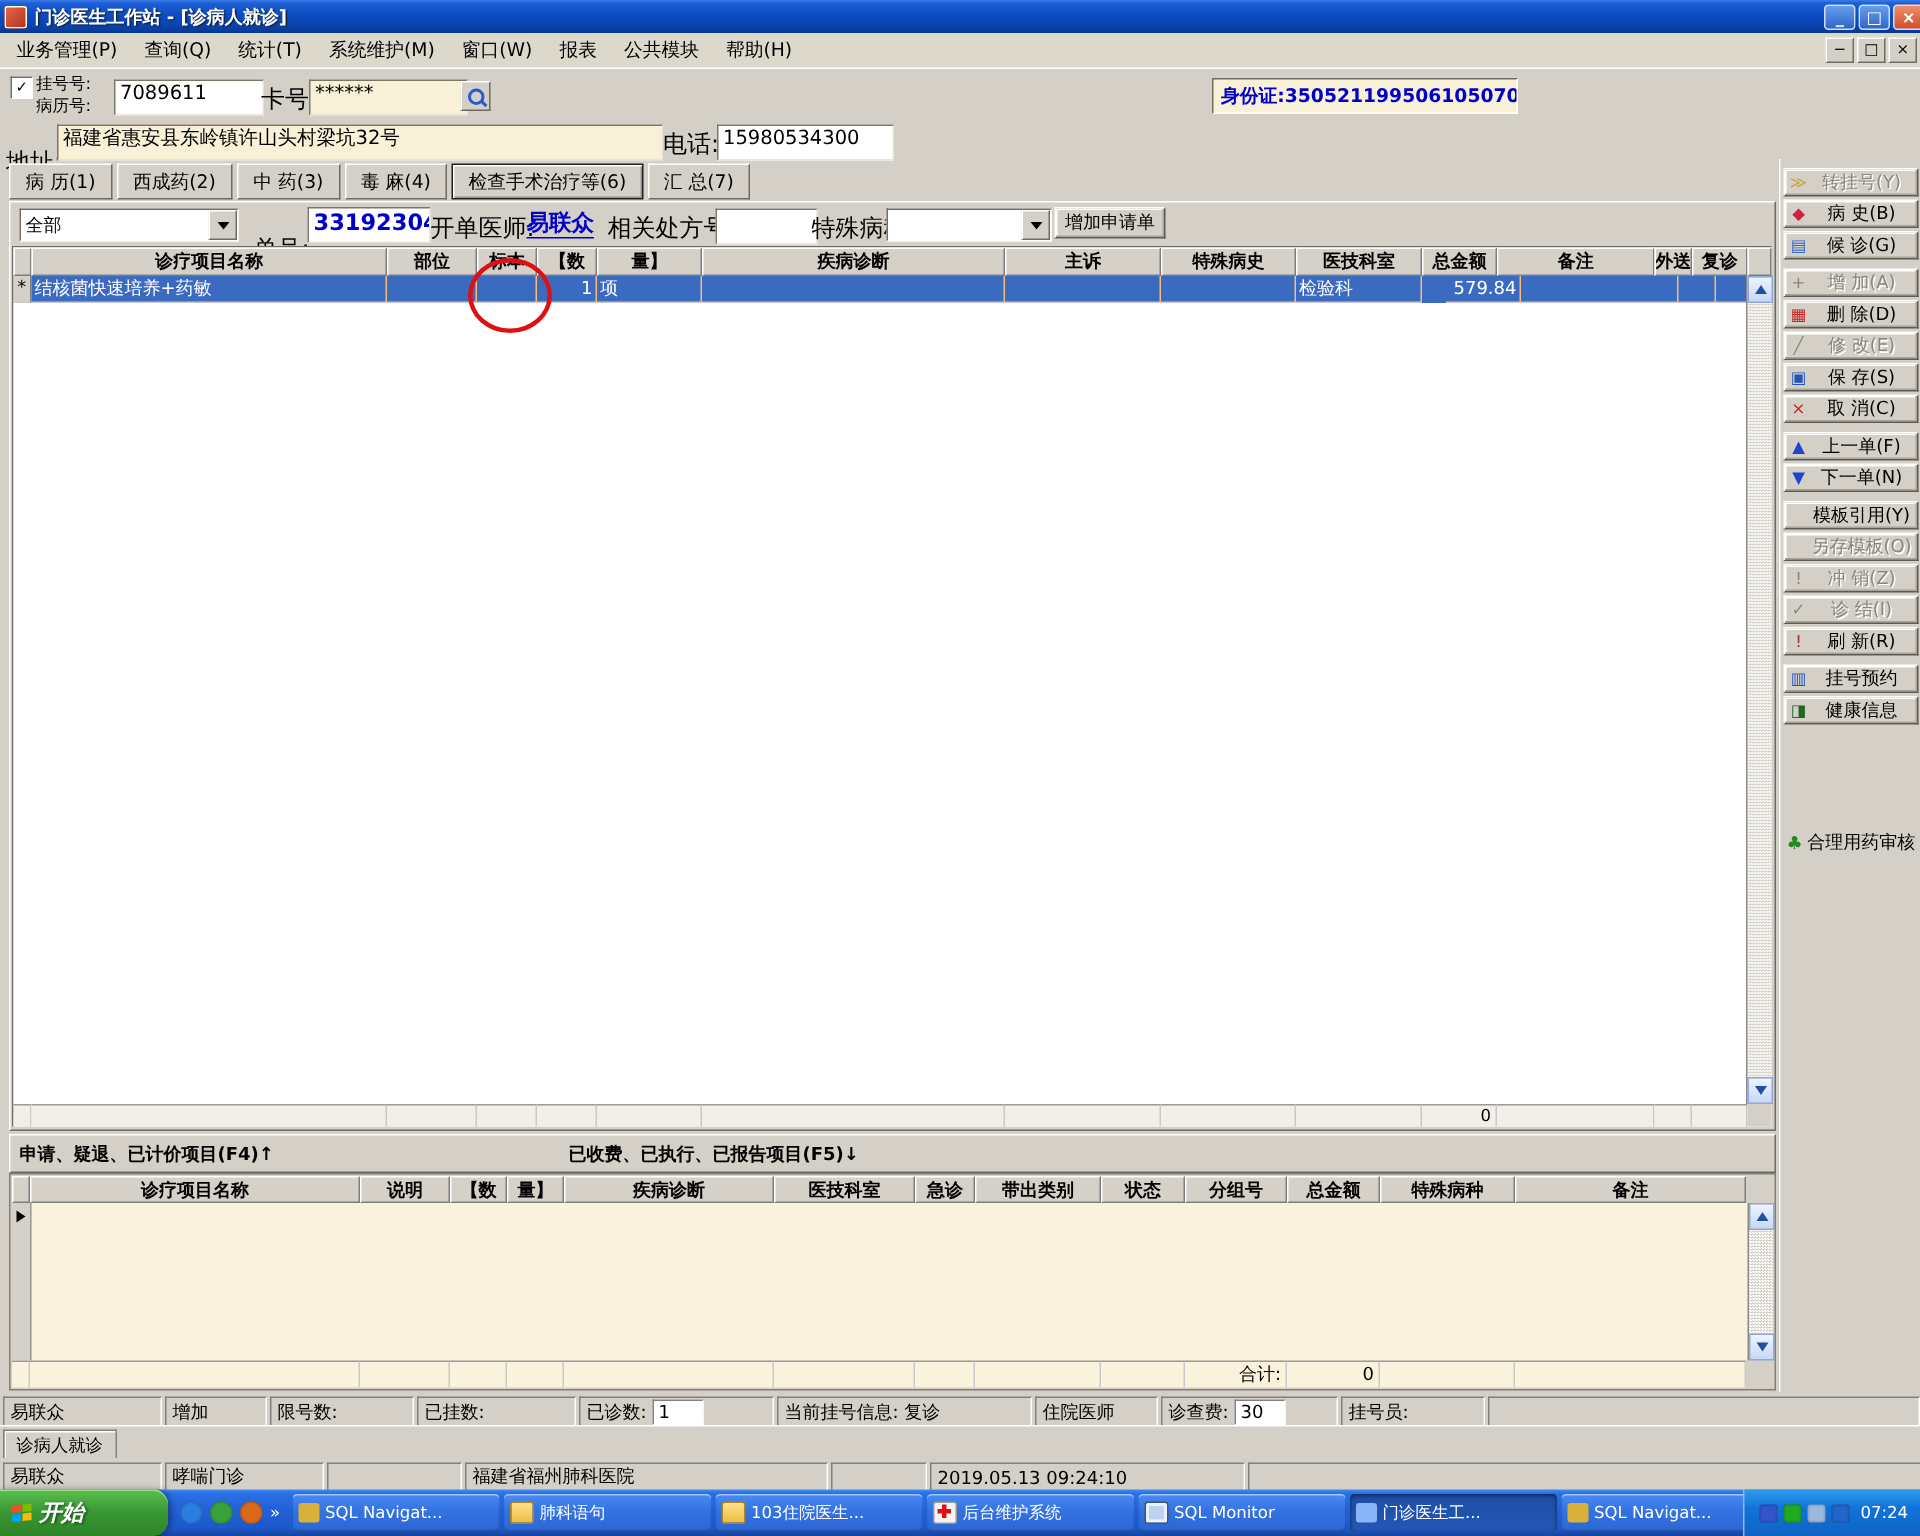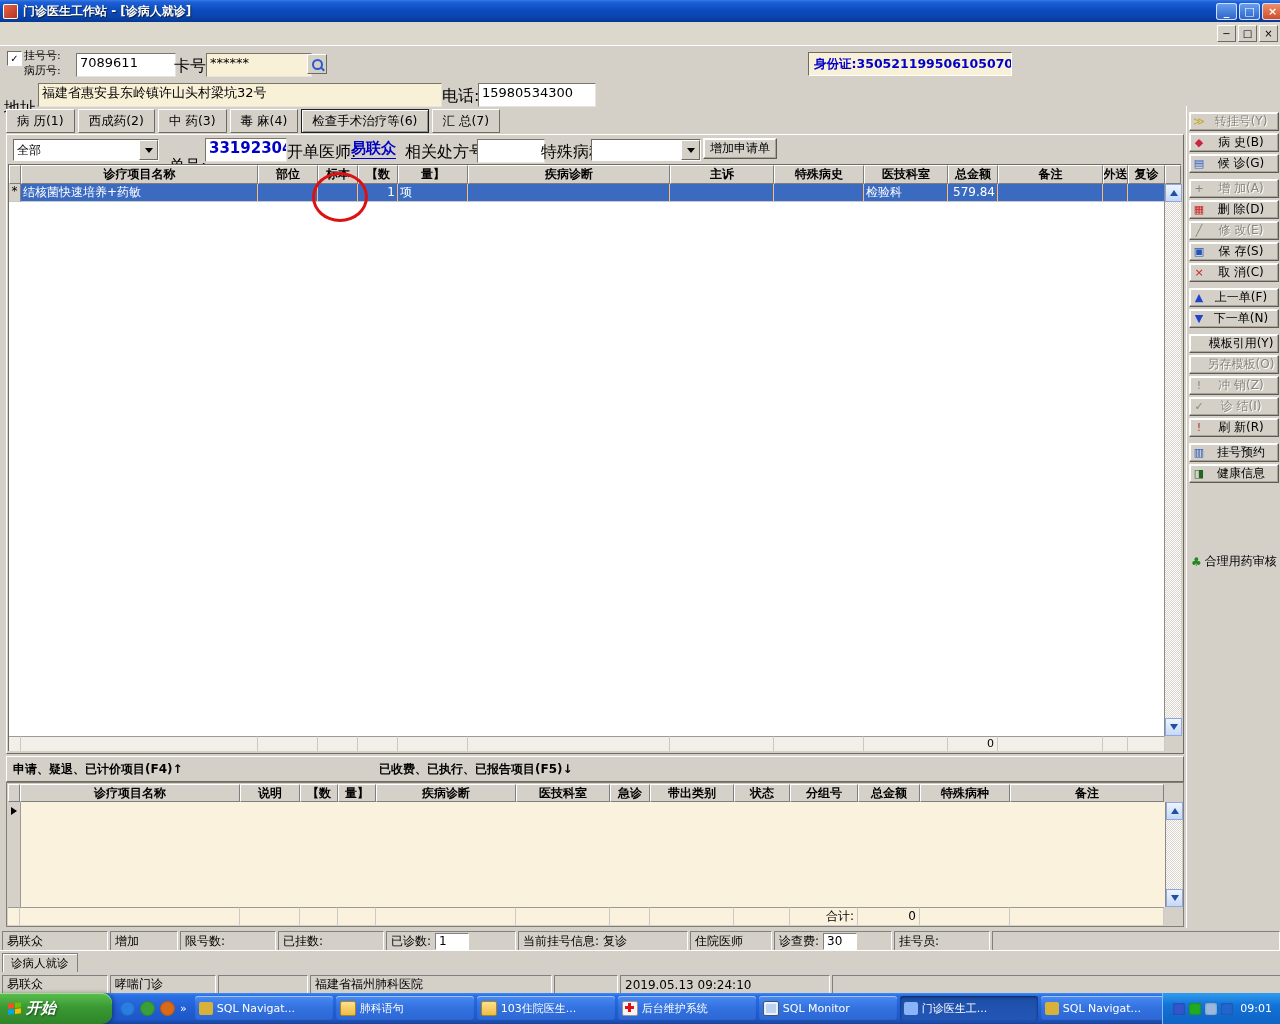--- a/index.html
+++ b/index.html
@@ -153,20 +153,30 @@
 
 <div class="abs" id="titlebar">
   <span class="appic"></span>
   <span class="ttext">门诊医生工作站 - [诊病人就诊]</span>
   <span class="wbtn">_</span>
   <span class="wbtn">□</span>
   <span class="wbtn close">×</span>
 </div>
 
 <div class="abs" id="menubar">
+  <span id="menu-items" style="display:flex">
+      <span class="menu-item">业务管理(P)</span>
+      <span class="menu-item">查询(Q)</span>
+      <span class="menu-item">统计(T)</span>
+      <span class="menu-item">系统维护(M)</span>
+      <span class="menu-item">窗口(W)</span>
+      <span class="menu-item">报表</span>
+      <span class="menu-item">公共模块</span>
+      <span class="menu-item">帮助(H)</span>
+    </span>
   <span id="mdictl">
     <span class="mbtn">−</span>
     <span class="mbtn">□</span>
     <span class="mbtn">×</span>
   </span>
 </div>
 
 <div class="abs" id="patientbar">
   <span class="chk abs" style="left:7px;top:6px">✓</span>
   <span class="slabel" style="left:24px;top:3px">挂号号:</span>
@@ -245,21 +255,21 @@
           <span class="gc ind tc" style="width: 12px;">*</span>
           <span class="gc" style="width: 237px;">结核菌快速培养+药敏</span>
           <span class="gc tc" style="width: 60px;"></span>
           <span class="gc tc" style="width: 40px;"></span>
           <span class="gc tr" style="width: 40px;">1</span>
           <span class="gc" style="width: 70px;">项</span>
           <span class="gc" style="width: 202px;"></span>
           <span class="gc" style="width: 104px;"></span>
           <span class="gc" style="width: 90px;"></span>
           <span class="gc" style="width: 84px;">检验科</span>
-          <span class="gc tr" style="width: 50px;">579.84</span>
+          <span class="gc tr" style="width: 50px; margin-left: 16px;">579.84</span>
           <span class="gc" style="width: 105px;"></span>
           <span class="gc tc" style="width: 25px;"></span>
           <span class="gc tc" style="width: 37px;"></span>
         </div>
       </div>
     <div id="mg-footer" style="position:absolute;left:0;bottom:0;display:flex">
         <span class="gfc" style="width: 12px;"></span>
         <span class="gfc" style="width: 237px;"></span>
         <span class="gfc" style="width: 60px;"></span>
         <span class="gfc" style="width: 40px;"></span>
@@ -501,15 +511,15 @@
         <span class="tlabel">SQL Navigat...</span>
       </div>
     </div>
   <div class="tray">
     <span id="tray-icons" style="display:flex;gap:4px">
         <span class="trayic" style="background: rgb(51, 85, 204);"></span>
         <span class="trayic" style="background: rgb(34, 170, 34);"></span>
         <span class="trayic" style="background: rgb(157, 184, 221);"></span>
         <span class="trayic" style="background: rgb(34, 102, 204);"></span>
       </span>
-    <span class="time">09:01</span>
+    <span class="time">07:24</span>
   </div>
 </div>
 
 </body></html>

